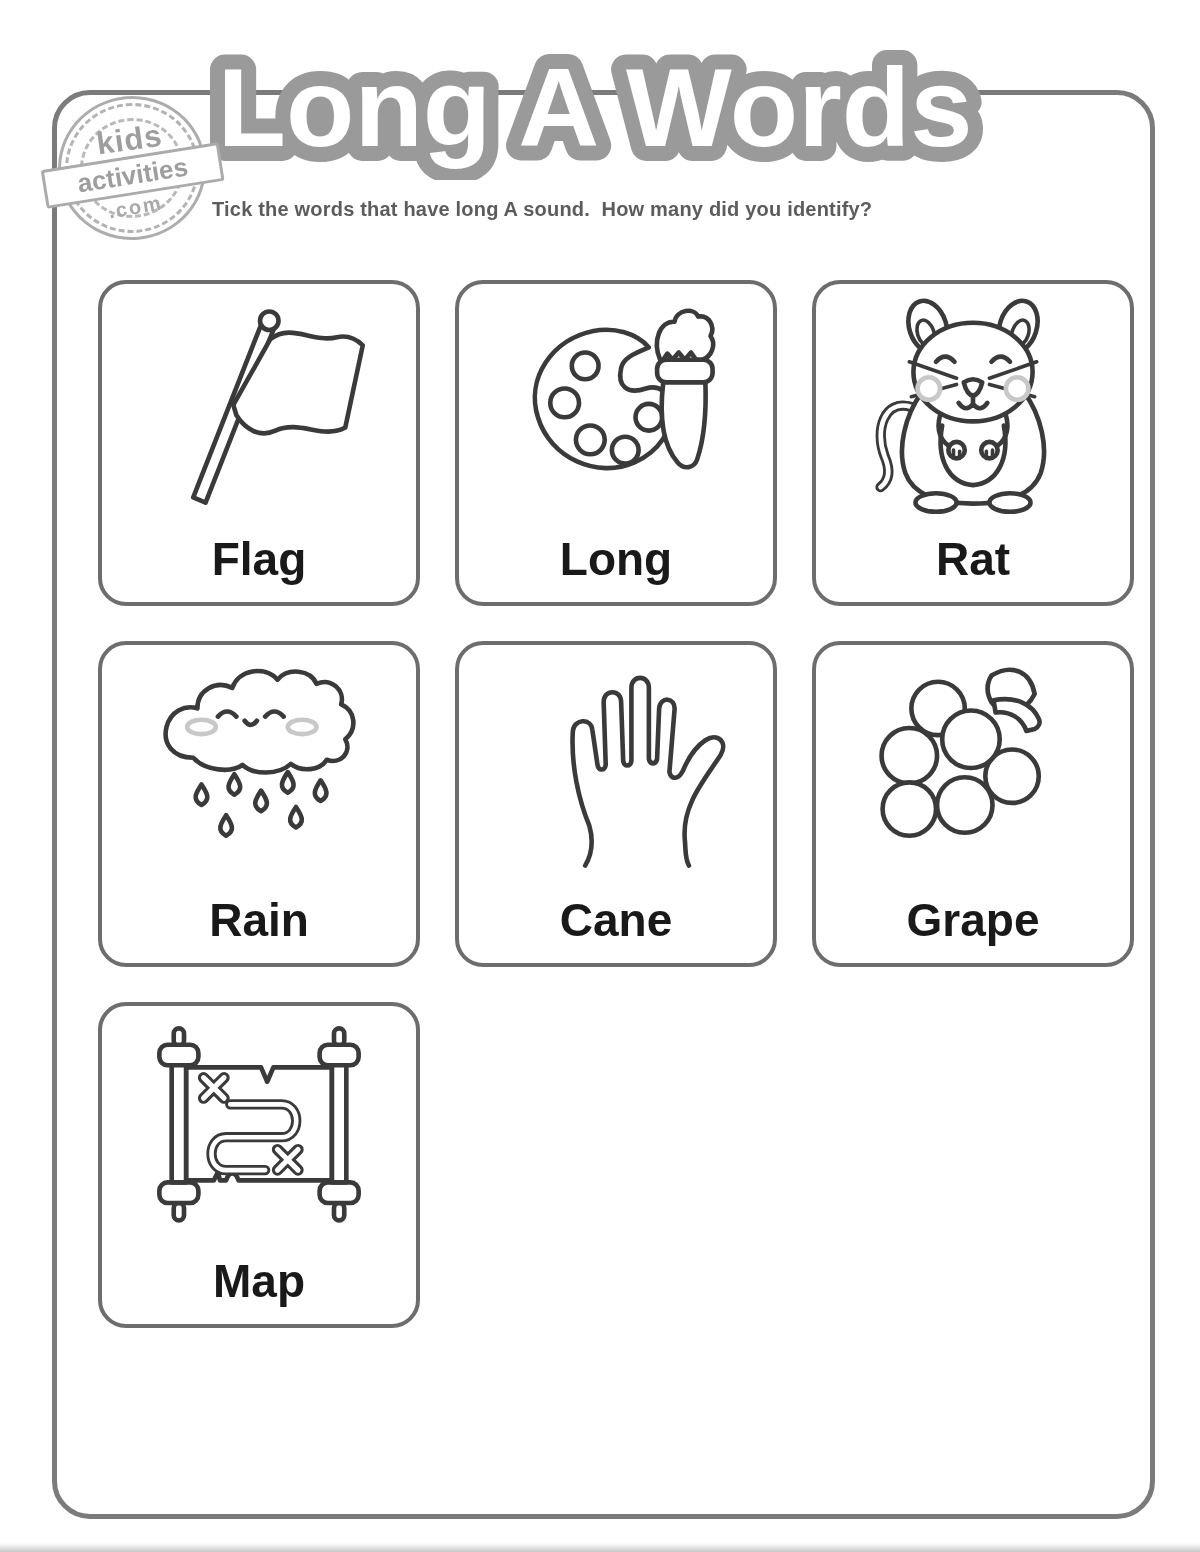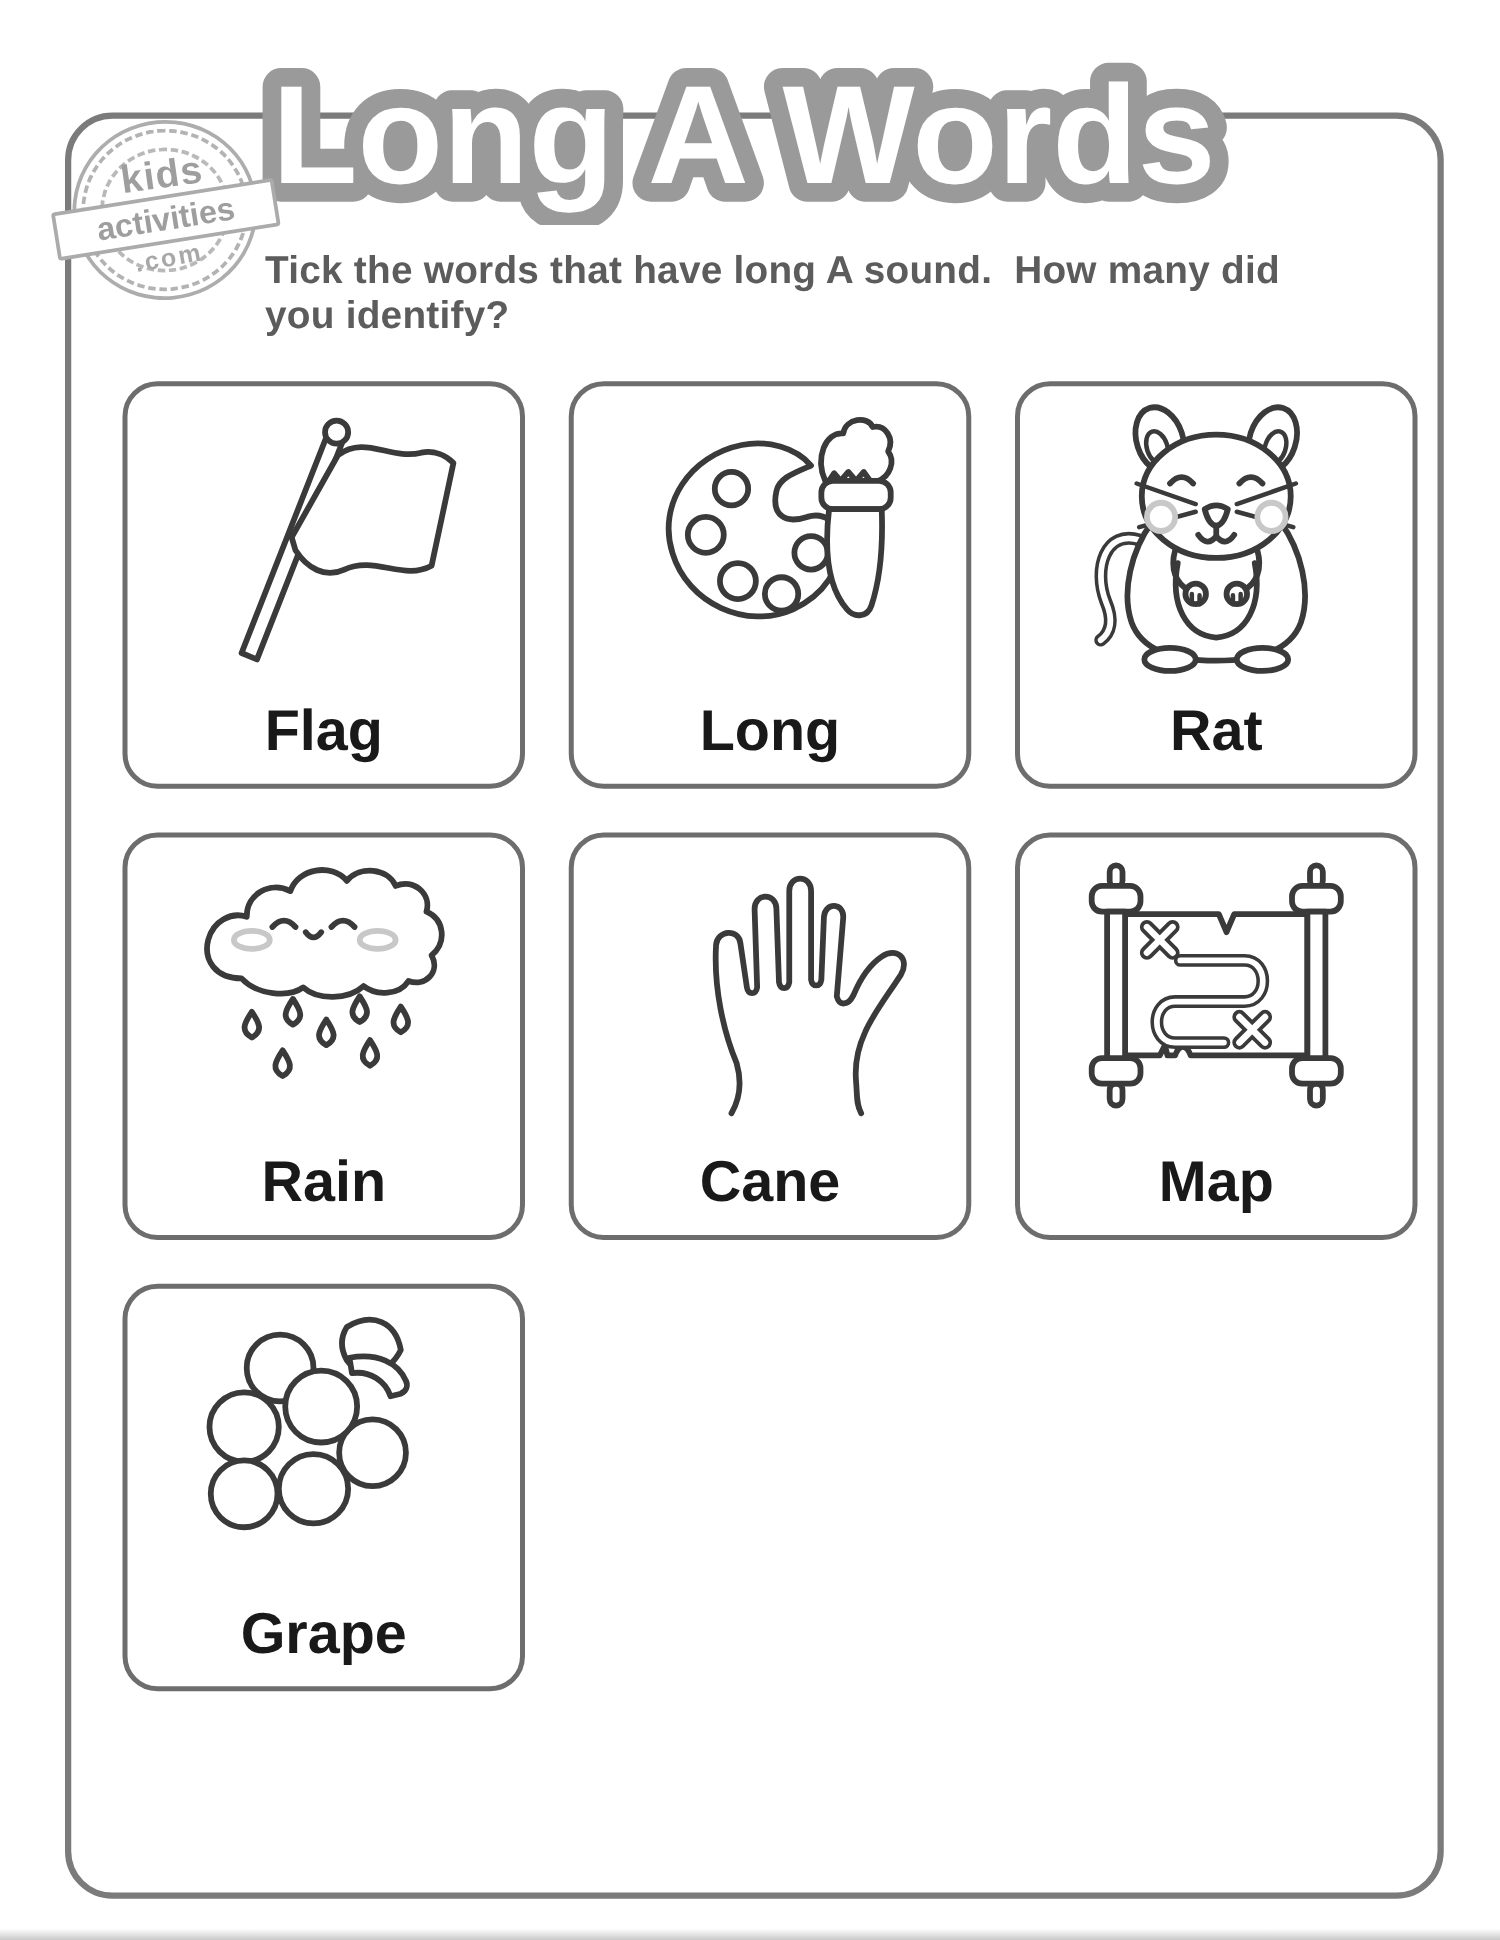--- a/index.html
+++ b/index.html
@@ -16,38 +16,38 @@
 
   
   #title-wrap{position:absolute;left:200px;top:34px;width:790px;height:146px;z-index:2;}
   #title-wrap svg{width:100%;height:100%;}
   .title-stroke{font-family:"Liberation Sans",sans-serif;font-weight:bold;
                 stroke:#9a9a9a;stroke-width:30px;stroke-linejoin:round;fill:#9a9a9a;}
   .title-fill{font-family:"Liberation Sans",sans-serif;font-weight:bold;fill:#ffffff;}
 
   
   #instruction{position:absolute;left:212px;top:198px;width:840px;z-index:2;
-               font-size:31px;font-weight:bold;color:#5c5c5c;white-space:pre-wrap;letter-spacing:.2px;}
+               font-size:20px;font-weight:bold;color:#5c5c5c;white-space:pre-wrap;letter-spacing:.2px;}
 
   
   #logo{position:absolute;left:56px;top:94px;width:152px;height:148px;z-index:3;transform:rotate(-5deg);}
   .ring{position:absolute;border-radius:50%;}
   .ring.r1{inset:2px;border:3px solid #adadad;}
   .ring.r2{inset:9px;border:3px dashed #b3b3b3;}
   .ring.r3{inset:24px;border:3px dashed #b9b9b9;}
   .logo-kids{position:absolute;top:28px;left:0;right:0;text-align:center;
              font-weight:bold;font-size:31px;color:#9e9e9e;transform:rotate(-3deg);letter-spacing:1px;}
   .logo-activities{position:absolute;top:62px;left:-14px;right:-14px;text-align:center;
              background:#fff;border:3px solid #ababab;border-radius:3px;
              font-weight:bold;font-size:26px;color:#9e9e9e;transform:rotate(-4deg);padding:1px 0;}
   .logo-com{position:absolute;top:102px;left:0;right:0;text-align:center;
              font-weight:bold;font-size:20px;color:#a8a8a8;transform:rotate(-5deg);letter-spacing:2px;}
 
   
-  #grid{position:absolute;left:98px;top:305px;display:grid;z-index:1;
+  #grid{position:absolute;left:98px;top:280px;display:grid;z-index:1;
         grid-template-columns:repeat(3,322px);column-gap:27px;row-gap:86px;grid-auto-rows:326px;gap:35px;}
   .card{border:4px solid #6d6d6d;border-radius:28px;background:#ffffff;box-sizing:border-box;
         display:flex;flex-direction:column;align-items:center;justify-content:space-between;}
   .card svg.art{width:252px;height:226px;margin-top:10px;}
   .card .label{font-size:46px;font-weight:bold;color:#191919;margin-bottom:20px;line-height:1;}
 
   
   .art path,.art circle,.art ellipse,.art rect,.art line{
     stroke:#3a3a3a;stroke-width:4.5;fill:none;stroke-linecap:round;stroke-linejoin:round;}
   .art .fw{fill:#ffffff;}
@@ -158,20 +158,34 @@
     <div class="card">
       <svg class="art" viewBox="0 0 240 220">
         <path class="fw" d="M90,205 C97,193 98,180 94,166 C84,142 76,108 78,74 C79,62 96,61 97,73 L102,107 C103,113 109,113 110,107 L108,46 C108,33 125,33 125,46 L127,103 C128,109 134,109 135,103 L135,32 C135,19 152,19 152,32 L152,101 C153,107 159,107 160,101 L162,52 C163,40 178,41 177,53 L172,114 C174,122 181,121 185,113 C190,101 198,89 207,83 C219,75 229,85 222,97 C211,114 200,128 194,142 C188,155 186,168 187,180 C188,191 187,198 191,205"></path>
       </svg>
       <div class="label">Cane</div>
     </div>
 
 
     <div class="card">
       <svg class="art" viewBox="0 0 240 220">
+        <path class="fw" d="M138,20 C158,8 176,16 180,38 C170,58 148,60 138,46 C133,37 133,28 138,20 Z"></path>
+        <path class="fw" d="M140,44 C162,40 178,48 184,62 C186,66 184,70 180,72 L172,74 C168,62 156,54 142,56 Z"></path>
+        <circle class="fw" cx="86" cy="52" r="26"></circle>
+        <circle class="fw" cx="58" cy="98" r="27"></circle>
+        <circle class="fw" cx="158" cy="118" r="26"></circle>
+        <circle class="fw" cx="58" cy="150" r="26"></circle>
+        <circle class="fw" cx="112" cy="146" r="27"></circle>
+        <circle class="fw" cx="118" cy="82" r="28"></circle>
+      </svg>
+      <div class="label">Grape</div>
+    </div>
+
+    <div class="card">
+      <svg class="art" viewBox="0 0 240 220">
         <path class="fw" d="M49,50 L122,50 L128,64 L134,50 L191,50 L191,160 L100,160 C97,151 91,151 88,160 L82,160 L80,152 L76,160 L49,160 Z"></path>
         <path class="dk" d="M92,86 L142,86 C161,86 161,118 142,118 L88,118 C69,118 69,150 88,150 L126,150"></path>
         <path class="wv" d="M92,86 L142,86 C161,86 161,118 142,118 L88,118 C69,118 69,150 88,150 L126,150"></path>
         <path class="dk11" d="M66,60 L86,80 M86,60 L66,80"></path>
         <path class="wv5" d="M66,60 L86,80 M86,60 L66,80"></path>
         <path class="dk11" d="M138,130 L158,150 M158,130 L138,150"></path>
         <path class="wv5" d="M138,130 L158,150 M158,130 L138,150"></path>
         <rect class="fw" x="37" y="12" width="10" height="17" rx="5"></rect>
         <rect class="fw" x="37" y="182" width="10" height="17" rx="5"></rect>
         <rect class="fw" x="23" y="28" width="38" height="20" rx="8"></rect>
@@ -179,30 +193,16 @@
         <rect class="fw" x="35" y="48" width="14" height="114"></rect>
         <rect class="fw" x="193" y="12" width="10" height="17" rx="5"></rect>
         <rect class="fw" x="193" y="182" width="10" height="17" rx="5"></rect>
         <rect class="fw" x="179" y="28" width="38" height="20" rx="8"></rect>
         <rect class="fw" x="179" y="162" width="38" height="20" rx="8"></rect>
         <rect class="fw" x="191" y="48" width="14" height="114"></rect>
       </svg>
       <div class="label">Map</div>
     </div>
 
-    <div class="card">
-      <svg class="art" viewBox="0 0 240 220">
-        <path class="fw" d="M138,20 C158,8 176,16 180,38 C170,58 148,60 138,46 C133,37 133,28 138,20 Z"></path>
-        <path class="fw" d="M140,44 C162,40 178,48 184,62 C186,66 184,70 180,72 L172,74 C168,62 156,54 142,56 Z"></path>
-        <circle class="fw" cx="86" cy="52" r="26"></circle>
-        <circle class="fw" cx="58" cy="98" r="27"></circle>
-        <circle class="fw" cx="158" cy="118" r="26"></circle>
-        <circle class="fw" cx="58" cy="150" r="26"></circle>
-        <circle class="fw" cx="112" cy="146" r="27"></circle>
-        <circle class="fw" cx="118" cy="82" r="28"></circle>
-      </svg>
-      <div class="label">Grape</div>
-    </div>
-
   </div>
 
   <div id="scan-edge"></div>
 </div>
 
 </body></html>

